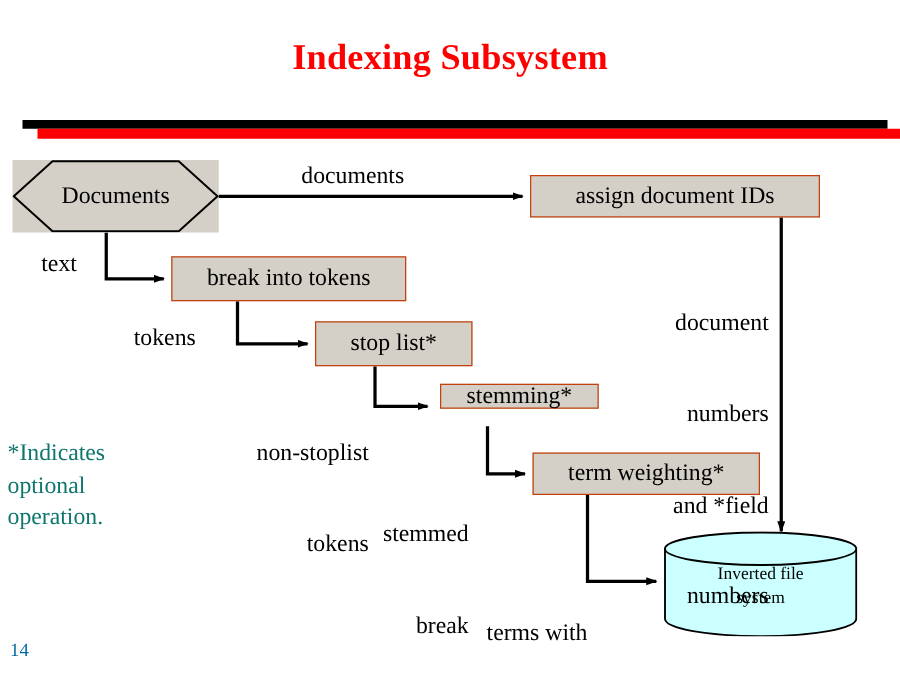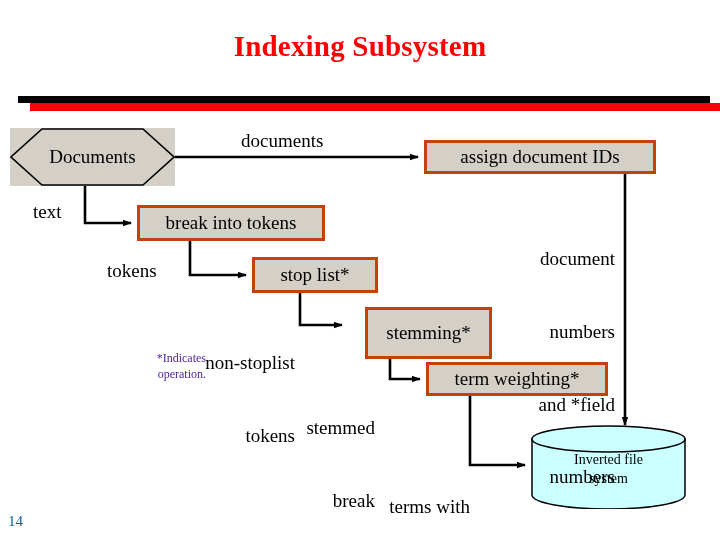--- a/index.html
+++ b/index.html
@@ -40,21 +40,21 @@
     position: absolute;
     left: 30px;
     top: 103px;
     width: 690px;
     height: 8px;
     background: #ff0000;
   }
   .proc-box {
     position: absolute;
     background: #d4d0c8;
-    border: 3px solid #c2410c;
+    border: 1px solid #c2410c;
     box-sizing: border-box;
     display: flex;
     align-items: center;
     justify-content: center;
     font-size: 19px;
     color: #000000;
     white-space: nowrap;
   }
   .hexagon {
     position: absolute;
@@ -84,24 +84,24 @@
   .edge-label {
     position: absolute;
     font-size: 19px;
     color: #000000;
     line-height: 1.28;
     white-space: pre;
   }
   .ta-right { text-align: right; }
   .note {
     position: absolute;
-    font-size: 12px;
-    color: #4c1d95;
+    font-size: 19px;
+    color: #0f766e;
     line-height: 1.35;
-    text-align: right;
+    text-align: left;
   }
   #slide-number {
     position: absolute;
     left: 8px;
     top: 513px;
     font-size: 15px;
     color: #0369a1;
   }
   #wires {
     position: absolute;
@@ -158,21 +158,21 @@
   </div>
 
   <div class="proc-box" style="left:424px; top:140px; width:232px; height:34px;">
     <span>assign document IDs</span>
   </div>
 
   <div class="proc-box" style="left:252px; top:257px; width:126px; height:36px;">
     <span>stop list*</span>
   </div>
 
-  <div class="proc-box" style="left:365px; top:307px; width:127px; height:52px;">
+  <div class="proc-box" style="left:352px; top:307px; width:127px; height:20px;">
     <span>stemming*</span>
   </div>
 
   <div class="proc-box" style="left:426px; top:362px; width:182px; height:34px;">
     <span>term weighting*</span>
   </div>
 
   <div class="cyl" style="left:531px; top:425px; width:155px; height:84px;">
     <svg width="155" height="84" viewBox="0 0 155 84">
       <path d="M1,14 L1,70 A76.5,14 0 0 0 154,70 L154,14 Z" fill="#ccffff" stroke="#000000" stroke-width="1.5"></path>
@@ -207,18 +207,19 @@
 
   <div class="edge-label ta-right" style="left:470px; top:198px; width:145px;text-align:right;">
     <div>document</div>
     <div>numbers</div>
     <div>and *field</div>
     <div>numbers</div>
   </div>
 
   <div class="note" style="left:6px; top:350px; width:200px;">
     <div>*Indicates</div>
+    <div>optional</div>
     <div>operation.</div>
   </div>
 
   <div id="slide-number">14</div>
 
 </div>
 
 </body></html>

